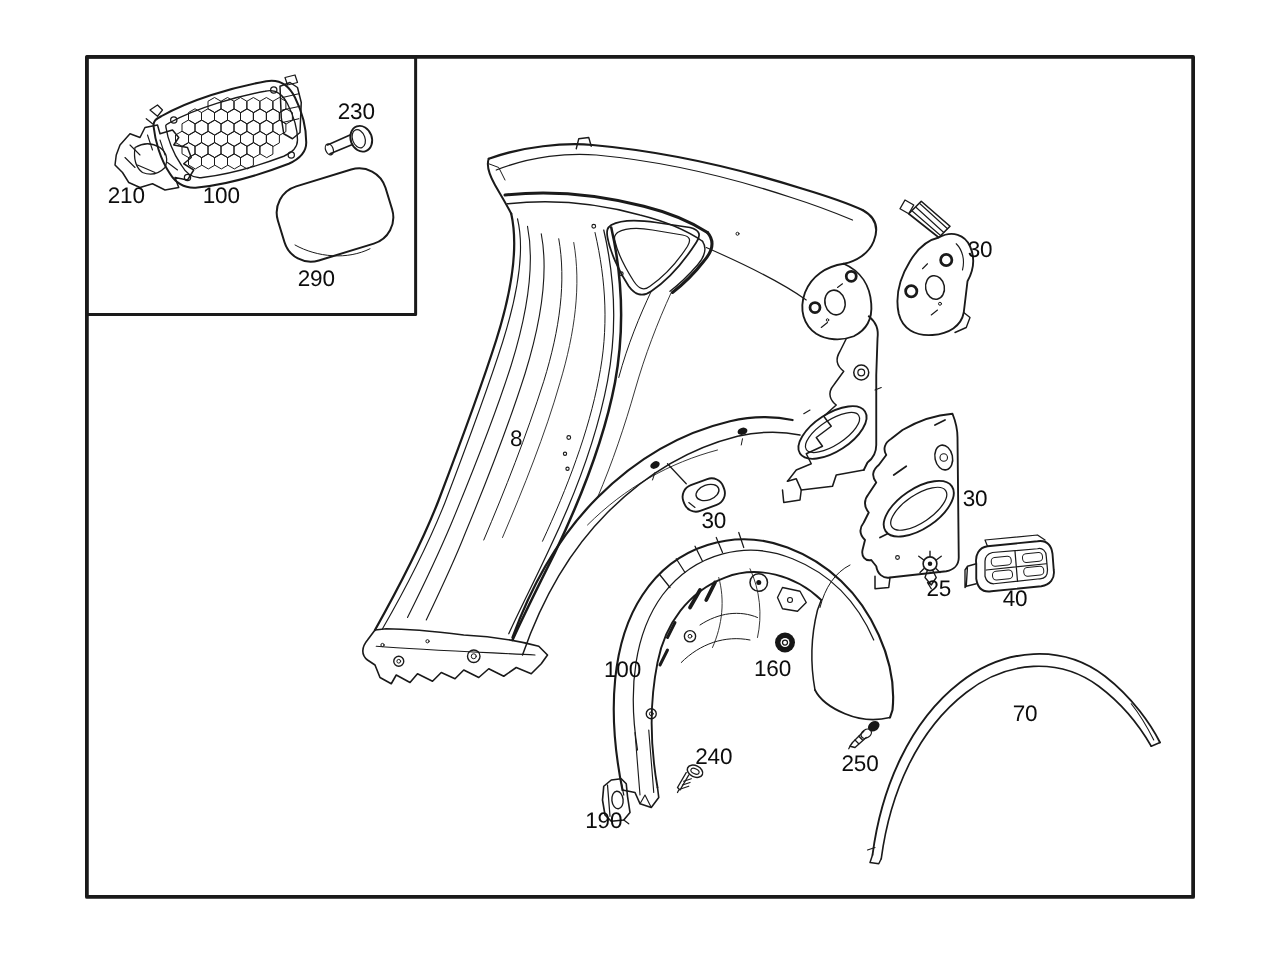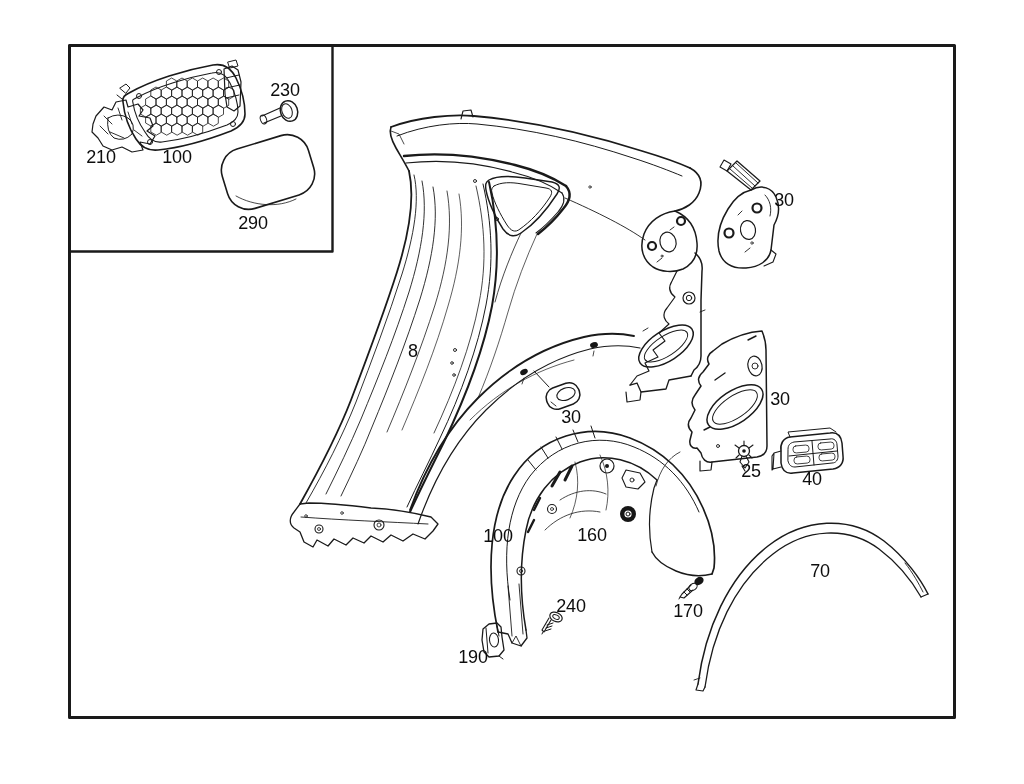--- a/index.html
+++ b/index.html
@@ -266,19 +266,19 @@
 <span class="callout" style="left:177px;top:157px">100</span>
 <span class="callout" style="left:285px;top:90px">230</span>
 <span class="callout" style="left:253px;top:223px">290</span>
 <span class="callout" style="left:784px;top:200px">30</span>
 <span class="callout" style="left:413px;top:351px">8</span>
 <span class="callout" style="left:571px;top:417px">30</span>
 <span class="callout" style="left:780px;top:399px">30</span>
 <span class="callout" style="left:751px;top:471px">25</span>
 <span class="callout" style="left:812px;top:479px">40</span>
 <span class="callout" style="left:498px;top:536px">100</span>
-<span class="callout" style="left:592px;top:535px">160</span>
+<span class="callout" style="left:618px;top:535px">160</span>
 <span class="callout" style="left:820px;top:571px">70</span>
 <span class="callout" style="left:571px;top:606px">240</span>
-<span class="callout" style="left:688px;top:611px">170</span>
-<span class="callout" style="left:473px;top:657px">190</span>
+<span class="callout" style="left:688px;top:611px">250</span>
+<span class="callout" style="left:483px;top:657px">190</span>
 
 </div>
 
 </body></html>

